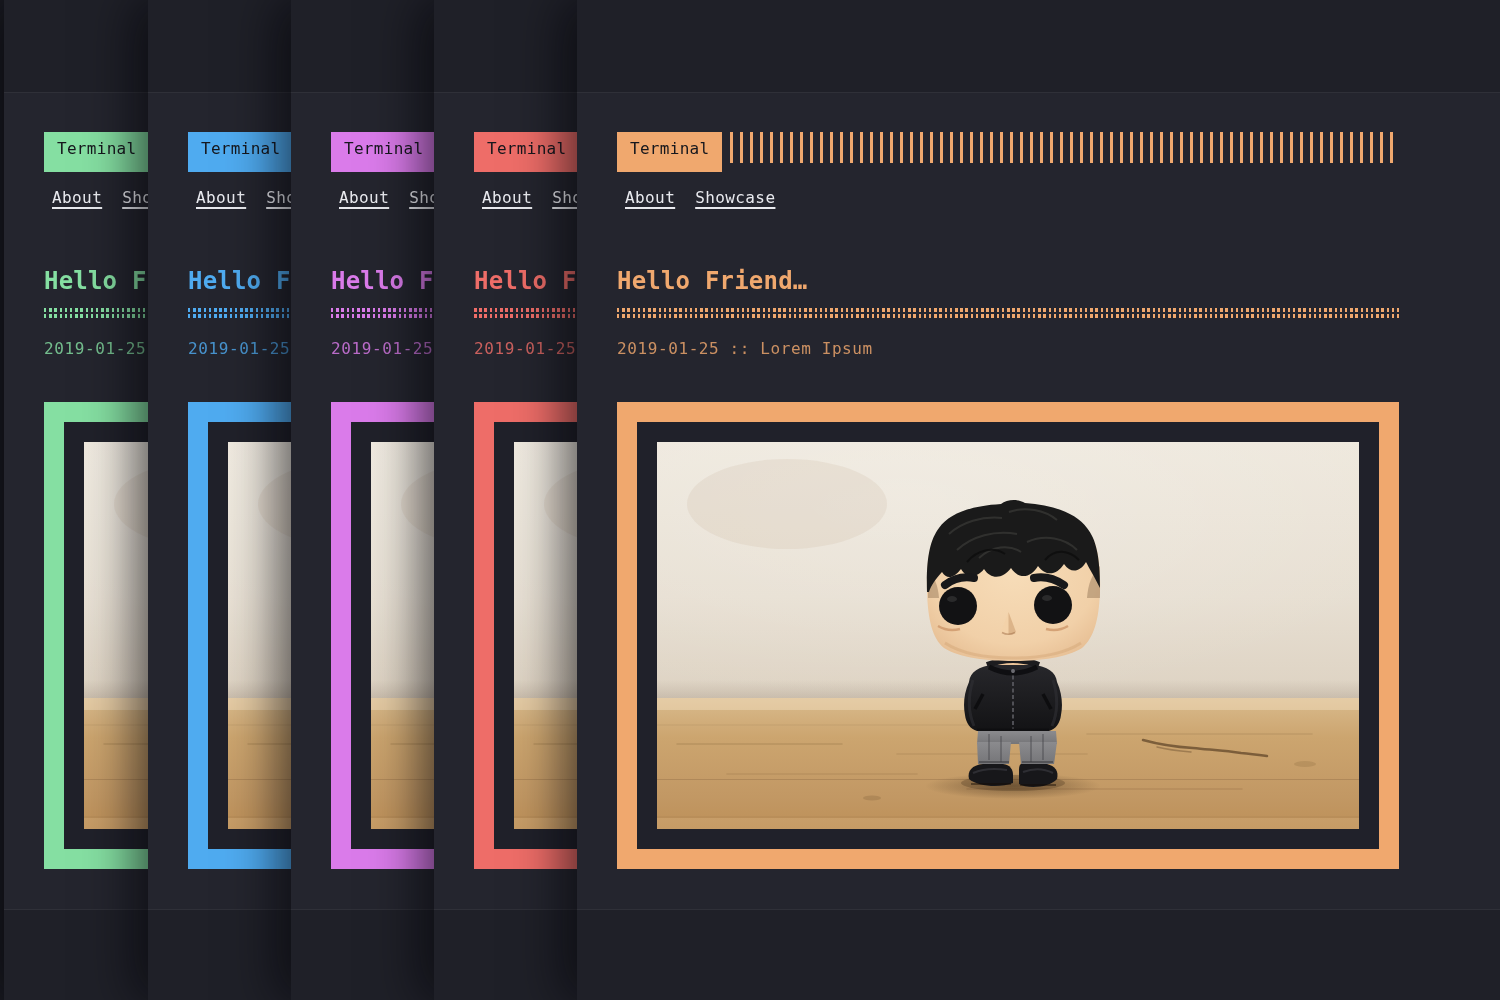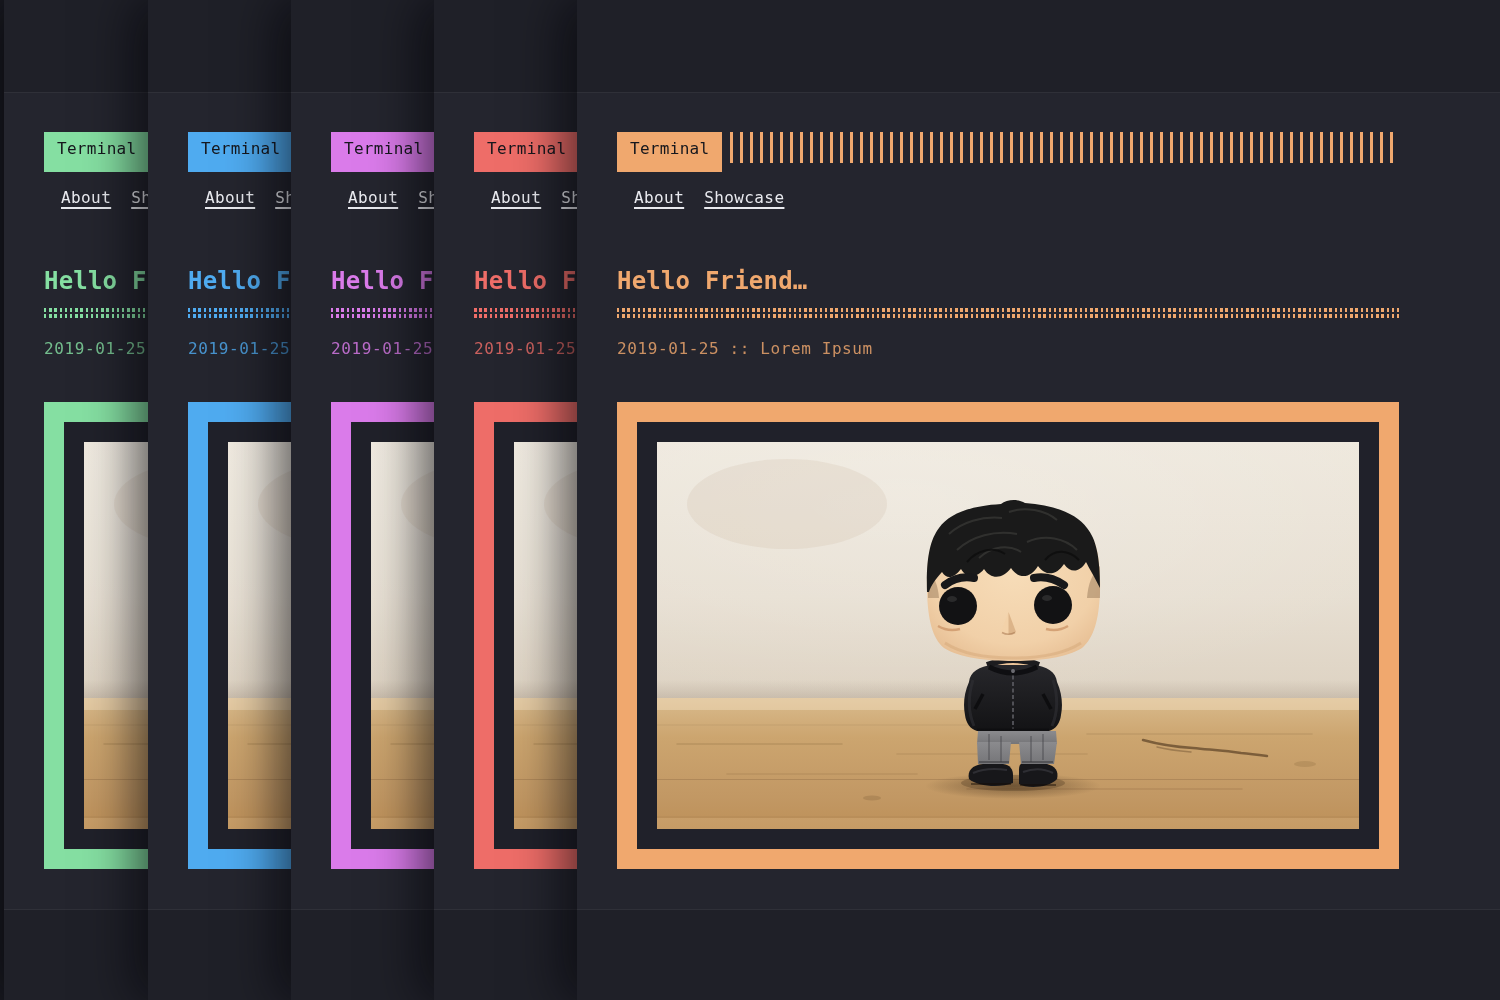--- a/index.html
+++ b/index.html
@@ -27,21 +27,21 @@
   .badge{
     display:inline-block;background:var(--accent);color:#16171d;
     font-size:16px;line-height:34px;height:40px;padding:0 13px;
     letter-spacing:0.3px;white-space:nowrap;
   }
   .stripes{
     flex:1;height:31px;margin-left:8px;margin-top:0;
     background:repeating-linear-gradient(90deg,var(--accent) 0 3px,transparent 3px 10px);
   }
   
-  .nav{position:absolute;top:95px;left:17px;display:flex;gap:20px;}
+  .nav{position:absolute;top:95px;left:8px;display:flex;gap:20px;}
   .nav a{
     color:#e9eaef;font-size:16px;letter-spacing:0.4px;cursor:pointer;
     text-decoration:underline;text-underline-offset:4px;text-decoration-thickness:2px;
   }
   
   .post-title{
     position:absolute;top:174px;left:0;margin:0;
     font-size:24px;font-weight:bold;letter-spacing:0.2px;color:var(--accent);
   }
   .divider{position:absolute;top:215px;left:0;width:782px;}

